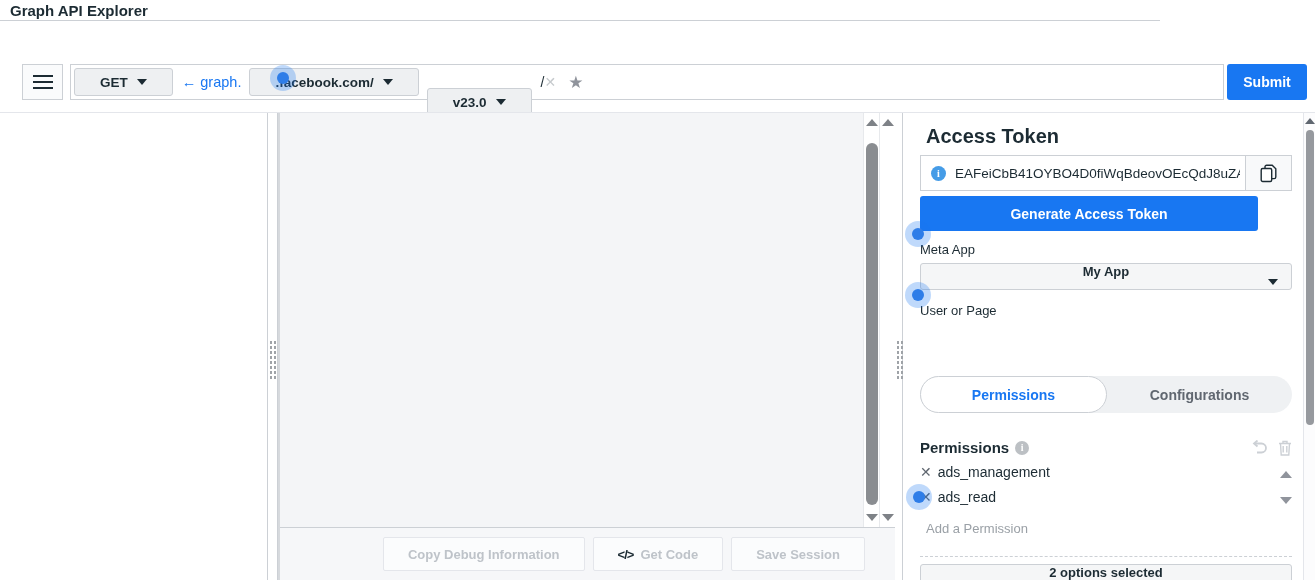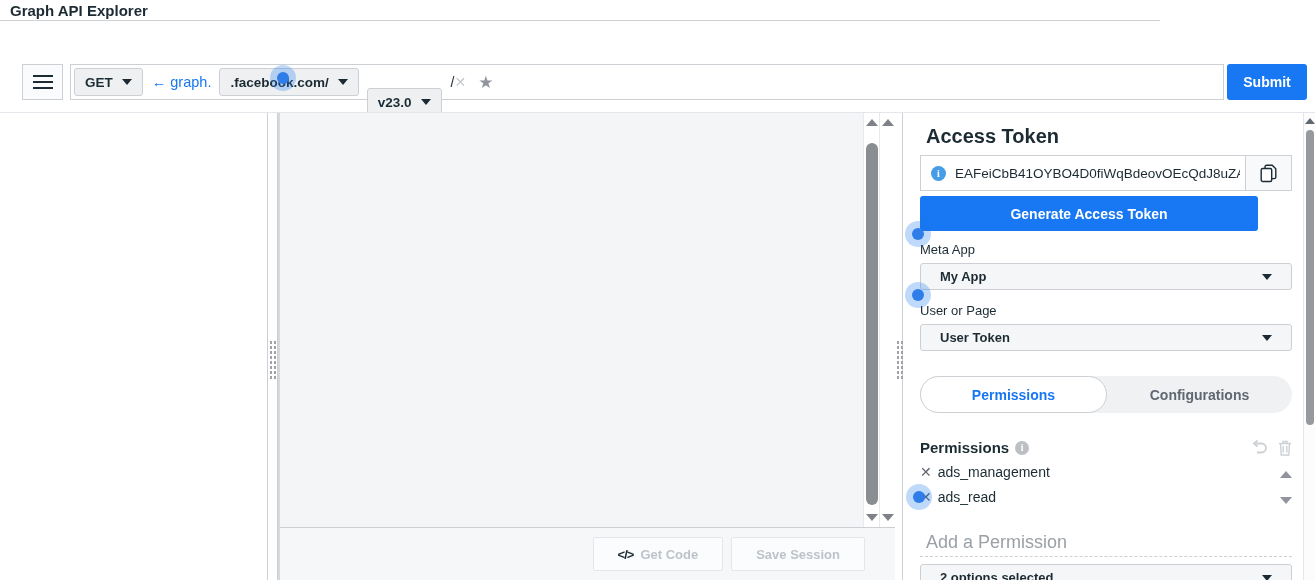--- a/index.html
+++ b/index.html
@@ -8,21 +8,21 @@
 
   
   #app-header { position:absolute; left:0; top:0; width:1160px; height:21px; background:#fff; border-bottom:1px solid #ccd0d5; }
   #app-title { position:absolute; left:10px; top:2px; font-size:15px; font-weight:700; color:#1c2b33; }
 
   
   #toolbar { position:absolute; left:0; top:64px; width:1315px; height:36px; }
   #hamburger-btn { position:absolute; left:22px; top:0; width:41px; height:36px; background:#fafbfc; border:1px solid #ccd0d5; display:flex; flex-direction:column; justify-content:center; align-items:center; gap:4px; cursor:pointer; }
   #hamburger-btn i { display:block; width:20px; height:2px; background:#1c2b33; }
   #request-bar { position:absolute; left:70px; top:0; width:1154px; height:36px; background:#fff; border:1px solid #ccd0d5; display:flex; align-items:center; }
-  .dd { height:28px; background:#eef0f2; border:1px solid #ccd0d5; border-radius:3px; display:flex; align-items:center; padding:0 10px; gap:9px; font-size:13.5px; font-weight:700; color:#1c2b33; cursor:pointer; }
+  .dd { height:28px; background:#eef0f2; border:1px solid #ccd0d5; border-radius:3px; display:flex; align-items:center; padding:0 25px; gap:9px; font-size:13.5px; font-weight:700; color:#1c2b33; cursor:pointer; }
   .caret { width:0; height:0; border-left:5px solid transparent; border-right:5px solid transparent; border-top:6px solid #1c2b33; }
   #method-dd { margin-left:3px; }
   #host-prefix { color:#1877f2; font-size:14.5px; margin:0 8px 0 9px; white-space:nowrap; }
   #version-dd { margin-left:8px;margin-top:40px; }
   #path-slash { margin-left:9px; font-size:14px; color:#1c2b33; }
   #path-input { border:none; outline:none; background:transparent; font-family:"Liberation Sans",sans-serif; font-size:14px; font-weight:500; color:#1c2b33; margin-left:8px; flex:1; }
   #clear-icon { color:#c6cacd; font-size:14px; margin-right:12px; cursor:pointer; }
   #star-icon { color:#90949c; font-size:17px; margin-right:14px; cursor:pointer; }
   #submit-btn { position:absolute; left:1227px; top:0; width:80px; height:36px; background:#1877f2; color:#fff; border:none; border-radius:3px; font-family:"Liberation Sans",sans-serif; font-size:14px; font-weight:700; cursor:pointer;text-align:center; }
 
@@ -52,42 +52,42 @@
   
   #right-panel { position:absolute; left:903px; top:113px; width:400px; height:467px; background:#fff; }
   #at-heading { position:absolute; left:23px; top:12px; font-size:20px; font-weight:700; }
   #token-box { position:absolute; left:17px; top:42px; width:372px; height:36px; border:1px solid #ccd0d5; background:#fff; display:flex; align-items:center; }
   .info-dot { width:15px; height:15px; border-radius:50%; background:#459ce7; color:#fff; font-size:10px; font-weight:700; font-family:"Liberation Serif",serif; display:inline-flex; align-items:center; justify-content:center; flex:0 0 auto; }
   #token-box .info-dot { margin-left:10px; }
   #token-text { margin-left:9px; font-size:13.5px; color:#1c2b33; white-space:nowrap; overflow:hidden; width:285px; }
   #copy-btn { margin-left:auto; width:46px; height:34px; border-left:1px solid #ccd0d5; background:#f8f9fa; display:flex; align-items:center; justify-content:center; cursor:pointer; }
   #generate-btn { position:absolute; left:17px; top:83px; width:338px; height:35px; background:#1877f2; border:none; border-radius:3px; color:#fff; font-family:"Liberation Sans",sans-serif; font-size:14px; font-weight:700; cursor:pointer; }
   .field-label { position:absolute; left:17px; font-size:13px; color:#1c2b33; }
-  .select { position:absolute; left:17px; width:372px; height:27px; background:#f5f6f7; border:1px solid #ccd0d5; border-radius:3px; display:flex; align-items:center; padding:0 19px; font-size:13px; font-weight:700; cursor:pointer; }
+  .select { position:absolute; left:17px; width:372px; height:27px; background:#f5f6f7; border:1px solid #ccd0d5; border-radius:3px; display:flex; align-items:center; padding:0 13px; font-size:13px; font-weight:700; cursor:pointer;flex-direction:column; }
   .select .caret { margin-left:auto; border-top-width:6px; }
 
   #tab-bar { position:absolute; left:17px; top:263px; width:372px; height:37px; background:#eff1f3; border-radius:19px; display:flex; }
   .tab { flex:1; display:flex; align-items:center; justify-content:center; font-size:14px; cursor:pointer;font-weight:bold; }
   #tab-permissions { background:#fff; border:1px solid #ccd0d5; border-radius:19px; color:#1877f2; font-weight:700; }
   #tab-configurations { color:#606770; }
 
   #perm-heading-row { position:absolute; left:17px; top:326px; width:372px; display:flex; align-items:center; }
   #perm-heading { font-size:15px; font-weight:700; }
   #perm-heading-row .info-dot { background:#bcc0c4; margin-left:6px; width:14px; height:14px; }
   #perm-heading-row svg { cursor:pointer; }
   #undo-icon { margin-left:auto; }
   #trash-icon { margin-left:10px; }
 
   .perm-row { position:absolute; left:17px; display:flex; align-items:center; font-size:14px; }
   .perm-x { color:#606770; font-size:14px; cursor:pointer; margin-right:6px; }
   #perm-list-arrows { position:absolute; left:376px; top:358px; width:14px; }
   #perm-list-arrows .tri-up { border-bottom-color:#90949c; border-left-width:6px; border-right-width:6px; margin:0 auto; }
   #perm-list-arrows .tri-dn { width:0; height:0; border-left:6px solid transparent; border-right:6px solid transparent; border-top:7px solid #90949c; margin:19px auto 0; }
 
-  #add-permission { position:absolute; left:23px; top:419px; font-size:18px; color:#9aa0a6; }
+  #add-permission { position:absolute; left:23px; top:408px; font-size:13px; color:#9aa0a6; }
   #dashed-sep { position:absolute; left:17px; top:443px; width:372px; border-top:1px dashed #ccd0d5; }
 
   
   #page-scrollbar { position:absolute; left:1303px; top:113px; width:12px; height:467px; background:#fcfcfd; border-left:1px solid #e4e6eb; }
   #page-scrollbar .tri-up { border-left-width:5px; border-right-width:5px; border-bottom:6px solid #606770; margin-top:5px; }
   #page-thumb { position:absolute; left:2px; top:17px; width:8px; height:295px; background:#96999e; border-radius:4px; }
 
   
   .click-dot { position:absolute; width:26px; height:26px; margin:-13px 0 0 -13px; border-radius:50%; background:rgba(24,119,242,0.28); pointer-events:none; }
   .click-dot::after { content:""; position:absolute; left:7px; top:7px; width:12px; height:12px; border-radius:50%; background:#2e7de8; }
@@ -139,20 +139,23 @@
     <div class="tri-up"></div>
     <div id="inner-thumb"></div>
     <div class="tri-down"></div>
   </div>
   <div class="vscroll" id="outer-scrollbar">
     <div class="tri-up"></div>
     <div class="tri-down"></div>
   </div>
   <div id="center-footer">
     <button class="footer-btn">
+      <span>Copy Debug Information</span>
+    </button>
+    <button class="footer-btn">
       <span class="code-glyph">&lt;/&gt;</span>
       <span>Get Code</span>
     </button>
     <button class="footer-btn">
       <span>Save Session</span>
     </button>
   </div>
 </div>
 
 <div class="gutter" id="gutter-2">
@@ -175,24 +178,20 @@
 
   <button id="generate-btn">Generate Access Token</button>
 
   <div class="field-label" style="top:129px;">Meta App</div>
   <div class="select" style="top:150px;">
     <span>My App</span>
     <span class="caret"></span>
   </div>
 
   <div class="field-label" style="top:190px;">User or Page</div>
-  <div class="select" style="top:211px;">
-    <span>User Token</span>
-    <span class="caret"></span>
-  </div>
 
   <div id="tab-bar">
     <div class="tab" id="tab-permissions">Permissions</div>
     <div class="tab" id="tab-configurations">Configurations</div>
   </div>
 
   <div id="perm-heading-row">
     <span id="perm-heading">Permissions</span>
     <span class="info-dot">i</span>
     <svg id="undo-icon" width="17" height="15" viewBox="0 0 17 15">

